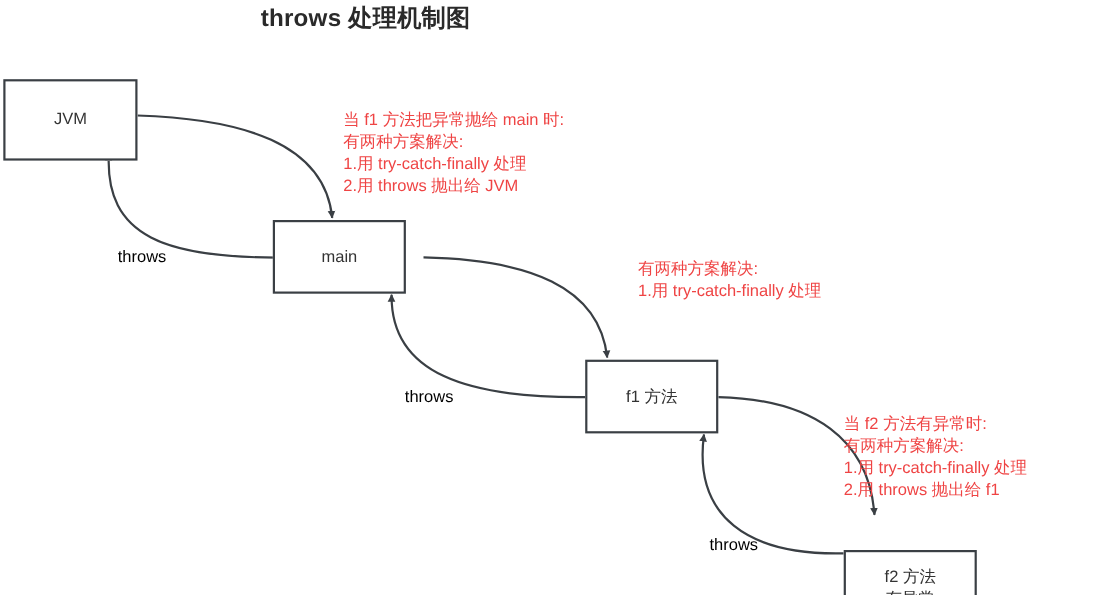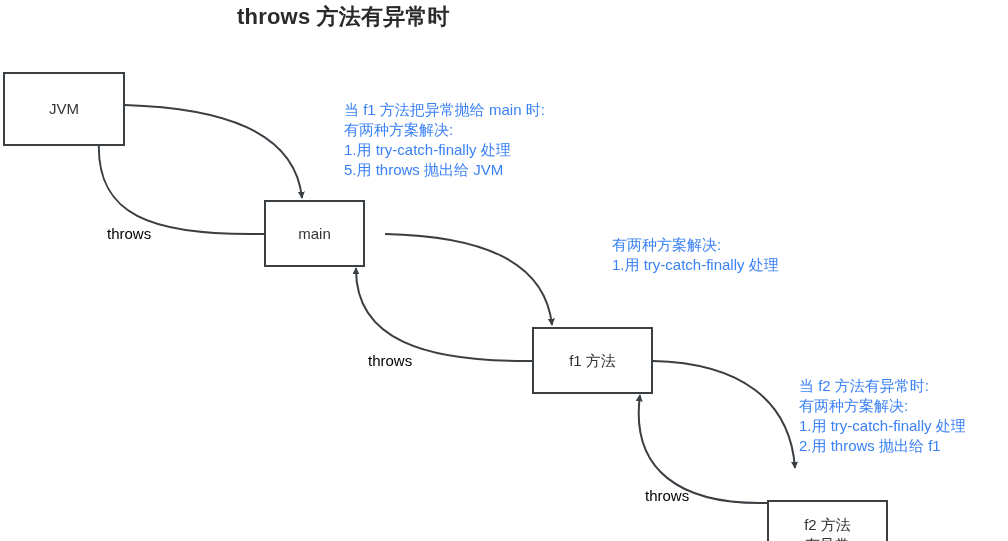--- a/index.html
+++ b/index.html
@@ -5,38 +5,38 @@
     html, body { margin: 0; padding: 0; background: #ffffff; }
     body { width: 1008px; height: 541px; position: relative; overflow: hidden;
            font-family: "Liberation Sans", "DejaVu Sans", sans-serif; color: #333333; }
     .title { position: absolute; left: 237px; top: 2px; font-size: 22px; font-weight: bold;
              color: #2a2a2a; white-space: nowrap; letter-spacing: 0.2px; }
     .node { position: absolute; box-sizing: border-box; border: 2px solid #3a3f44; background: #ffffff;
             display: flex; align-items: center; justify-content: center; text-align: center;
             font-size: 15px; color: #333333; line-height: 20px; }
     .node .lbl { white-space: pre-line; }
     #n-jvm { left: 3px; top: 72px; width: 122px; height: 74px; }
-    #n-main { left: 264px; top: 200px; width: 101px; height: 67px; }
+    #n-main { left: 248px; top: 200px; width: 121px; height: 67px; }
     #n-f1 { left: 532px; top: 327px; width: 121px; height: 67px; }
     #n-f2 { left: 767px; top: 488px; width: 121px; height: 69px; margin-top: 12px; }
-    .note { position: absolute; font-size: 15px; line-height: 20px; color: #3b82f6; white-space: nowrap; margin-left: 32px; }
+    .note { position: absolute; font-size: 15px; line-height: 20px; color: #ef4444; white-space: nowrap; }
     .note div { height: 20px; }
     #note1 { left: 312px; top: 100px; }
     #note2 { left: 580px; top: 235px; }
     #note3 { left: 767px; top: 376px; }
     .throws { position: absolute; font-size: 15px; font-weight: normal; color: #000000; }
     #t1 { left: 107px; top: 225px; }
     #t2 { left: 368px; top: 352px; }
     #t3 { left: 645px; top: 487px; }
     svg.edges { position: absolute; left: 0; top: 0; }
   </style>
 </head>
 <body>
 
-<div class="title">throws 方法有异常时</div>
+<div class="title">throws 处理机制图</div>
 
 <svg class="edges" width="1008" height="541">
   <defs>
     <marker id="ah" viewBox="0 0 10 10" refX="9" refY="5" markerWidth="7" markerHeight="9" orient="auto" markerUnits="userSpaceOnUse">
       <path d="M0,0 L10,5 L0,10 z" fill="#3a3f44"></path>
     </marker>
   </defs>
 
   <path d="M125,105 C220,108 295,130 302,198" fill="none" stroke="#3a3f44" stroke-width="2" marker-end="url(#ah)"></path>
 
@@ -62,21 +62,21 @@
 </div>
 <div class="node" id="n-f2">
   <span class="lbl">f2 方法
 有异常</span>
 </div>
 
 <div class="note" id="note1">
   <div>当 f1 方法把异常抛给 main 时:</div>
   <div>有两种方案解决:</div>
   <div>1.用 try-catch-finally 处理</div>
-  <div>5.用 throws 抛出给 JVM</div>
+  <div>2.用 throws 抛出给 JVM</div>
 </div>
 <div class="note" id="note2">
   <div>有两种方案解决:</div>
   <div>1.用 try-catch-finally 处理</div>
 </div>
 <div class="note" id="note3">
   <div>当 f2 方法有异常时:</div>
   <div>有两种方案解决:</div>
   <div>1.用 try-catch-finally 处理</div>
   <div>2.用 throws 抛出给 f1</div>

